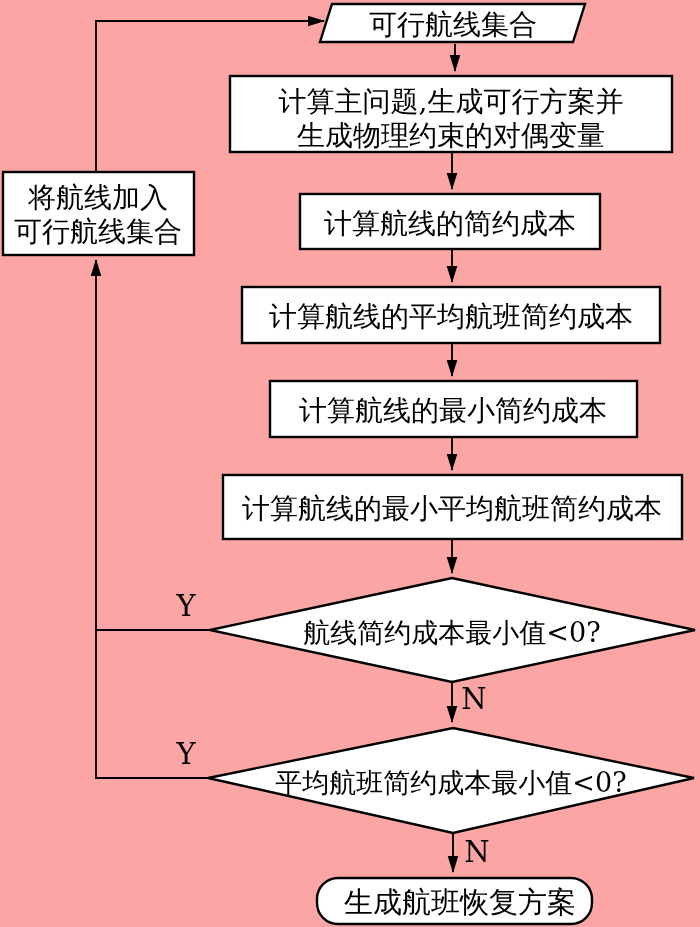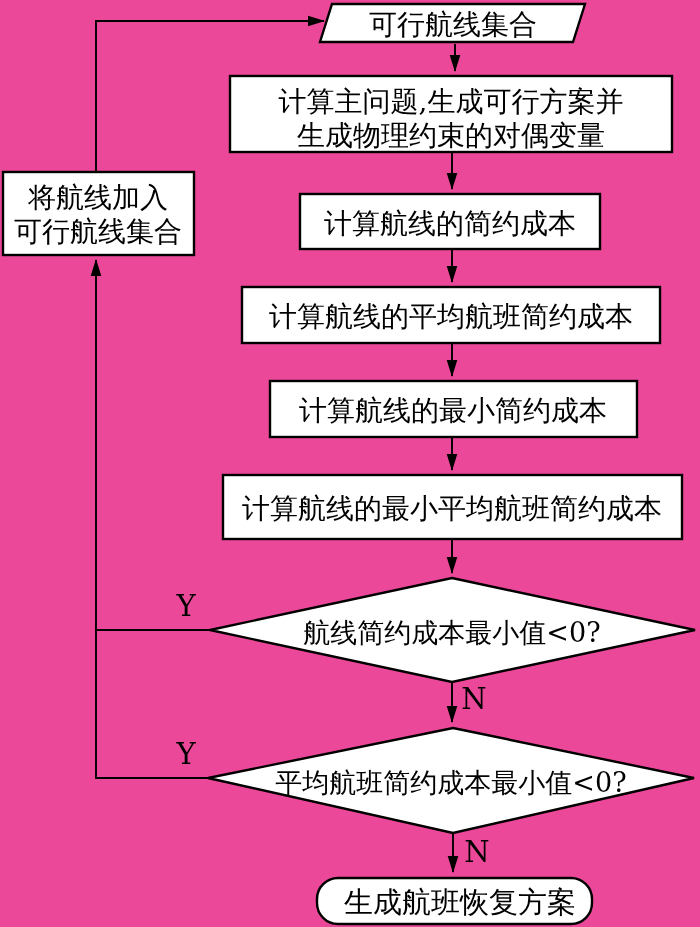--- a/index.html
+++ b/index.html
@@ -4,21 +4,21 @@
 <style>
   html, body {
     margin: 0;
     padding: 0;
     background: #ffffff;
   }
   .canvas {
     position: relative;
     width: 700px;
     height: 927px;
-    background: #ec4899;
+    background: #fca5a5;
     font-family: "DejaVu Serif", "Liberation Serif", serif;
     text-align: center;
   }
   svg {
     display: block;
   }
   .node-shape {
     fill: #ffffff;
     stroke: #000000;
     stroke-width: 2.4;

